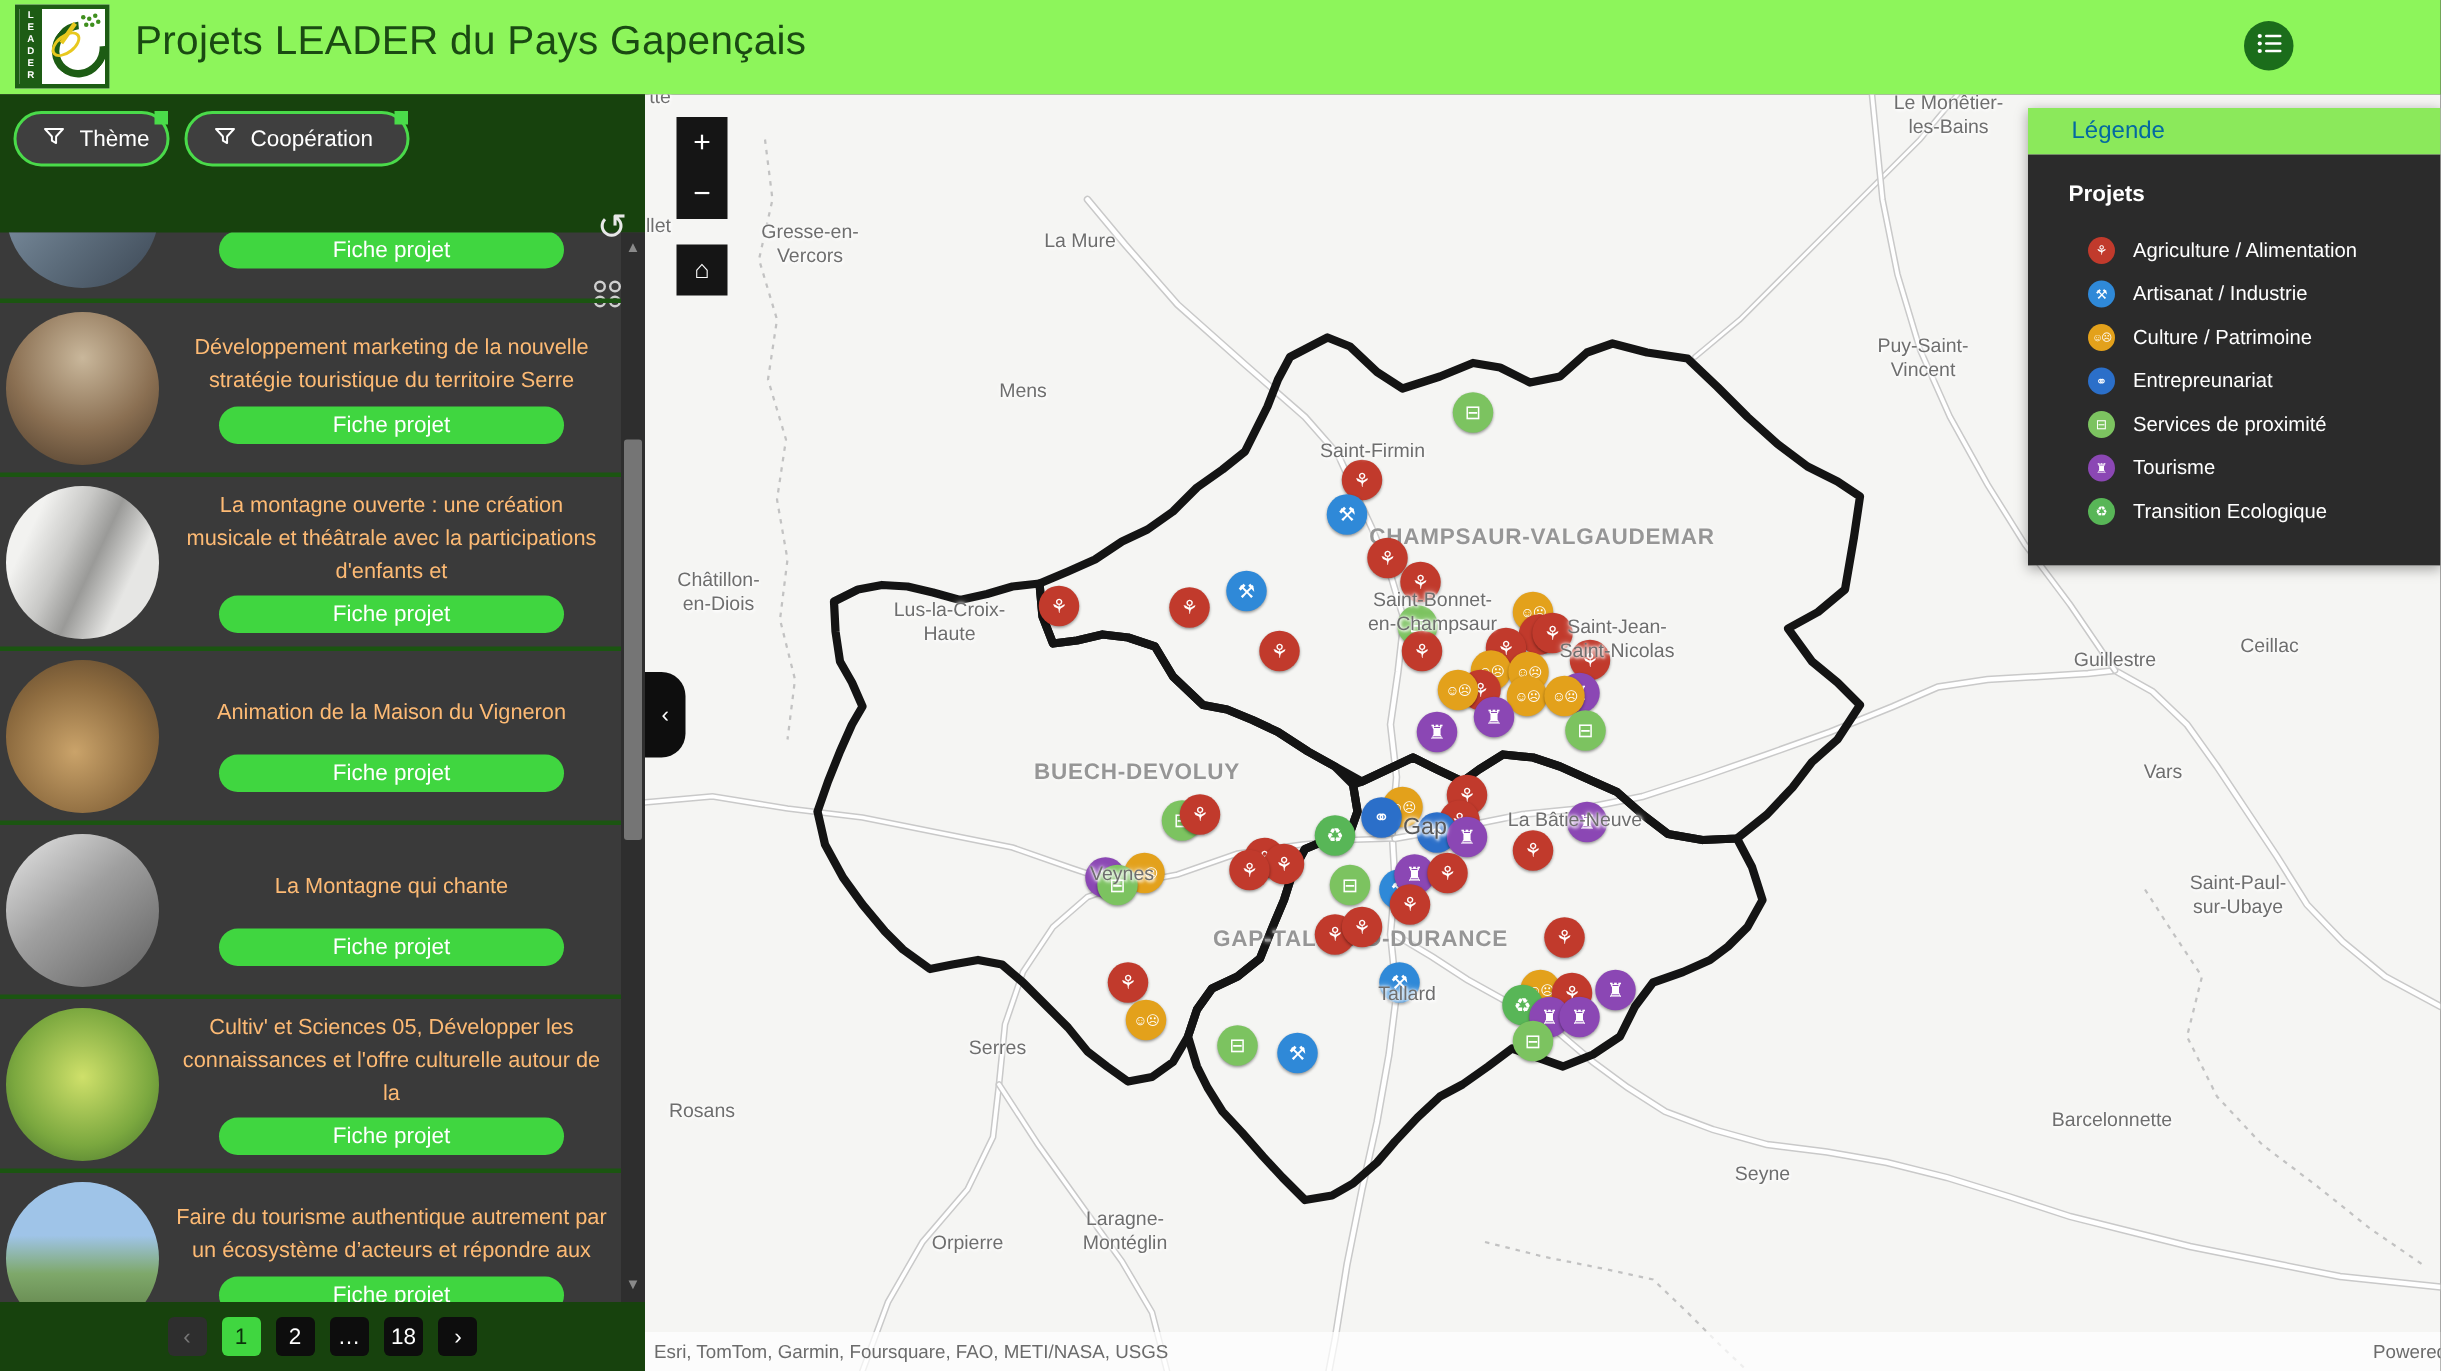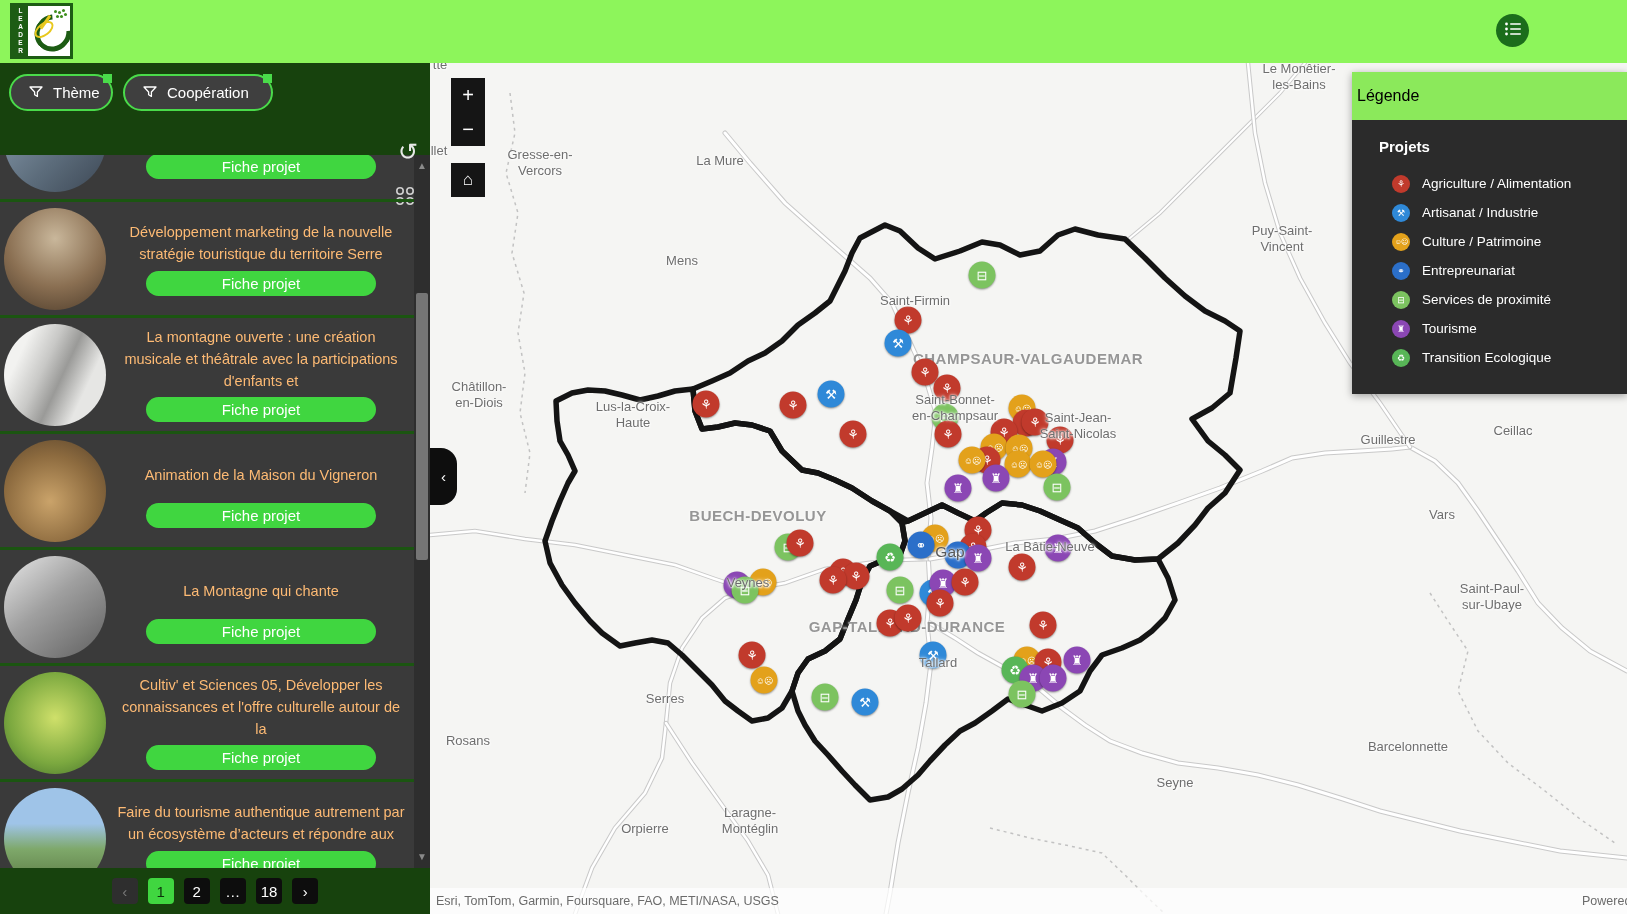--- a/index.html
+++ b/index.html
@@ -70,21 +70,21 @@
   .zoombox button{flex:1;background:none;border:none;color:#fff;font-size:20px;cursor:pointer;}
   .homebox{position:absolute;left:21px;top:100px;width:34px;height:34px;background:#151515;border:none;color:#fff;font-size:17px;cursor:pointer;}
   .handle{position:absolute;left:0;top:385px;width:27px;height:57px;background:#0E0E0E;border-radius:0 16px 16px 0;border:none;color:#fff;font-size:15px;cursor:pointer;text-align:center;}
 
   .attribution{position:absolute;left:0;right:0;bottom:0;height:26px;background:rgba(255,255,255,.72);color:#6b6b6b;font-size:12.5px;display:flex;align-items:center;z-index:3;}
   .attr-left{position:absolute;left:6px;white-space:nowrap;}
   .attr-right{position:absolute;left:1152px;white-space:nowrap;}
 
   
   .legendpanel{position:absolute;top:9px;right:0;width:275px;z-index:8;box-shadow:0 2px 8px rgba(0,0,0,.35);}
-  .legendhead{height:48px;background:#8BE95B;color:#000000;font-size:16px;display:flex;align-items:center;padding-left:5px;}
+  .legendhead{height:31px;background:#8BE95B;color:#0369a1;font-size:16px;display:flex;align-items:center;padding-left:29px;}
   .legendbody{background:#2B2B2B;color:#fff;padding:18px 0 22px 27px;}
   .legendsection{font-size:15px;font-weight:bold;margin-bottom:14px;}
   .legendrow{display:flex;align-items:center;gap:12px;height:29px;padding-left:13px;}
   .legendicon{width:18px;height:18px;border-radius:50%;flex:0 0 18px;display:flex;align-items:center;justify-content:center;color:#fff;font-size:9px;white-space:nowrap;}
   .legendicon.sm{font-size:7px;letter-spacing:-1px;}
   .legendrow span.lbl{font-size:13.5px;}
 </style>
 </head>
 <body>
 
@@ -93,20 +93,21 @@
   <header class="topbar">
     <div class="logo">
       <div class="logo-left">LEADER</div>
       <div class="logo-right">
         <div class="crescent"></div>
         <div class="leaf"></div>
         <div class="stem"></div>
         <div class="dots"></div>
       </div>
     </div>
+    <h1 class="app-title" style="margin:0;font-weight:normal">Projets LEADER du Pays Gapençais</h1>
     <button class="legend-toggle">
       <span>
         <svg width="18" height="16" viewBox="0 0 18 16">
             <g fill="#fff">
               <circle cx="2.5" cy="3" r="1.4"></circle>
               <circle cx="2.5" cy="8" r="1.4"></circle>
               <circle cx="2.5" cy="13" r="1.4"></circle>
               <rect x="6" y="2.2" width="11" height="1.6" rx="0.8"></rect>
               <rect x="6" y="7.2" width="11" height="1.6" rx="0.8"></rect>
               <rect x="6" y="12.2" width="11" height="1.6" rx="0.8"></rect>
@@ -321,21 +322,21 @@
           <div class="place big" style="left: 510px; top: 489px; padding-left: 20px;">Gap</div>
           <div class="place" style="left: 620px; top: 484px;">La Bâtie-Neuve</div>
           <div class="place" style="left: 508px; top: 600px;">Tallard</div>
           <div class="place" style="left: 318px; top: 520px;">Veynes</div>
           <div class="place" style="left: 235px; top: 636px;">Serres</div>
           <div class="place" style="left: 38px; top: 678px;">Rosans</div>
           <div class="place" style="left: 215px; top: 766px;">Orpierre</div>
           <div class="place" style="left: 320px; top: 758px;">Laragne-<br>Montéglin</div>
           <div class="place" style="left: 869px; top: 14px;">Le Monêtier-<br>les-Bains</div>
           <div class="place" style="left: 852px; top: 176px;">Puy-Saint-<br>Vincent</div>
-          <div class="place" style="left: 958px; top: 377px;">Guillestre</div>
+          <div class="place" style="left: 980px; top: 377px;">Guillestre</div>
           <div class="place" style="left: 1083px; top: 368px;">Ceillac</div>
           <div class="place" style="left: 1012px; top: 452px;">Vars</div>
           <div class="place" style="left: 1062px; top: 534px;">Saint-Paul-<br>sur-Ubaye</div>
           <div class="place" style="left: 978px; top: 684px;">Barcelonnette</div>
           <div class="place" style="left: 745px; top: 720px;">Seyne</div>
           <div class="place" style="left: 10px; top: 2px;">tte</div>
           <div class="place" style="left: 9px; top: 88px;">llet</div>
         </div>
 
       <div class="zoombox">

